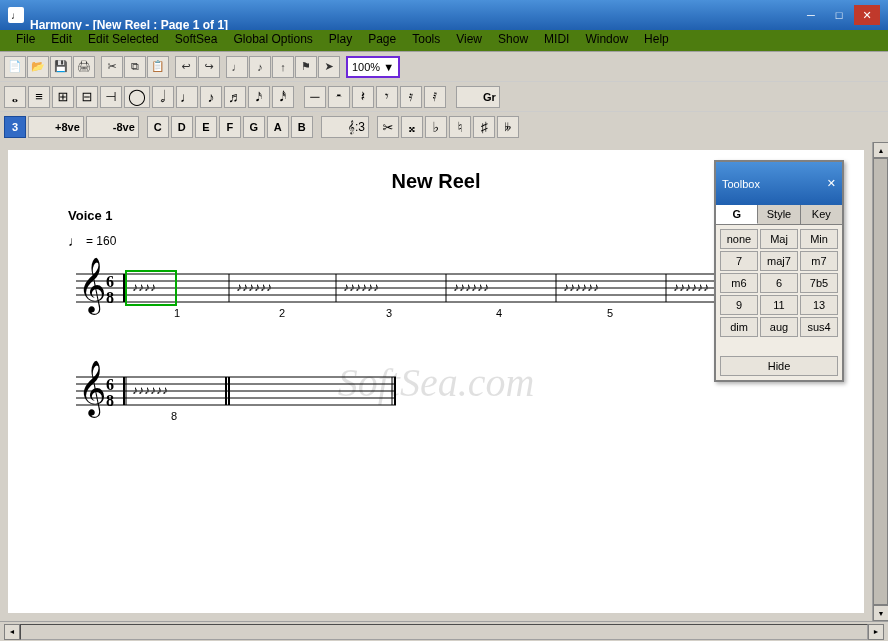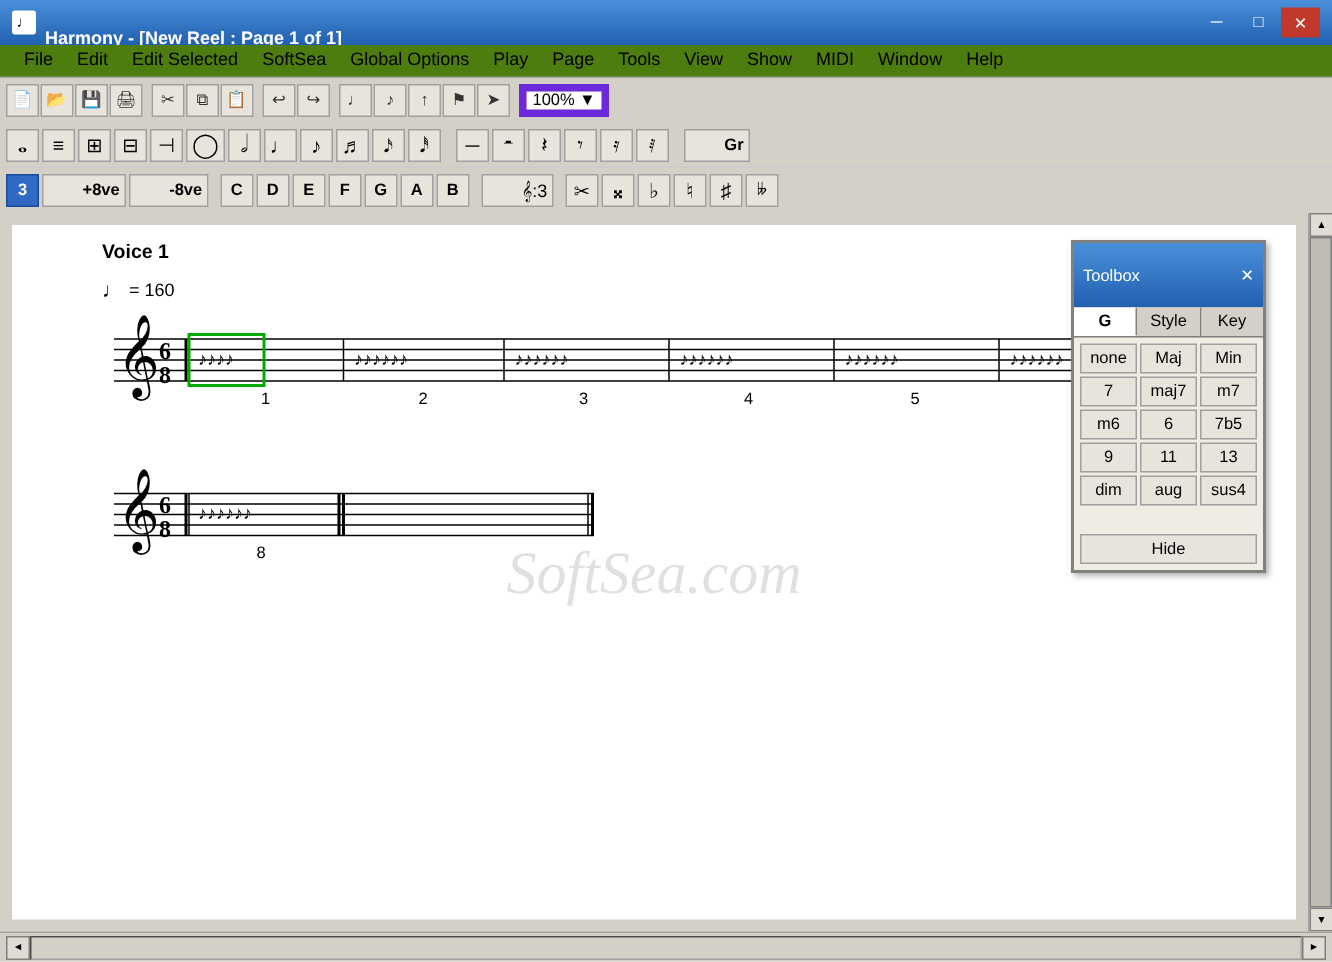--- a/index.html
+++ b/index.html
@@ -57,21 +57,21 @@
       border: 1px solid #a0a0a0;
       cursor: pointer;
       display: flex; align-items: center; justify-content: center;
       font-size: 11px;
       color: #333;
     }
     .tb-sep { width: 4px; }
 
     .zoom-box {
       display: flex; align-items: center;
-      border: 5px solid #6d28d9;
+      border: 2px solid #6d28d9;
       background: white;
       height: 22px;
       padding: 0 4px;
       font-size: 11px;
     }
 
     #toolbar2 {
       display: flex;
       align-items: center;
       padding: 2px 4px;
@@ -395,20 +395,21 @@
     <button class="note-btn" style="font-size:14px;">♯</button>
     <button class="note-btn" style="font-size:11px;">𝄫</button>
   </div>
 
   <div id="work-area">
     <div id="page-content">
       <div id="white-page">
 
         <div class="watermark">SoftSea.com</div>
 
+        <div class="score-title">New Reel</div>
 
         <div class="voice-label">Voice 1</div>
 
         <div class="tempo-mark">
           <span style="font-size:14px;">♩</span>
           <span>= 160</span>
         </div>
 
         <div class="staff-container">
           <svg class="staff-svg" height="60" viewBox="0 0 780 60">

